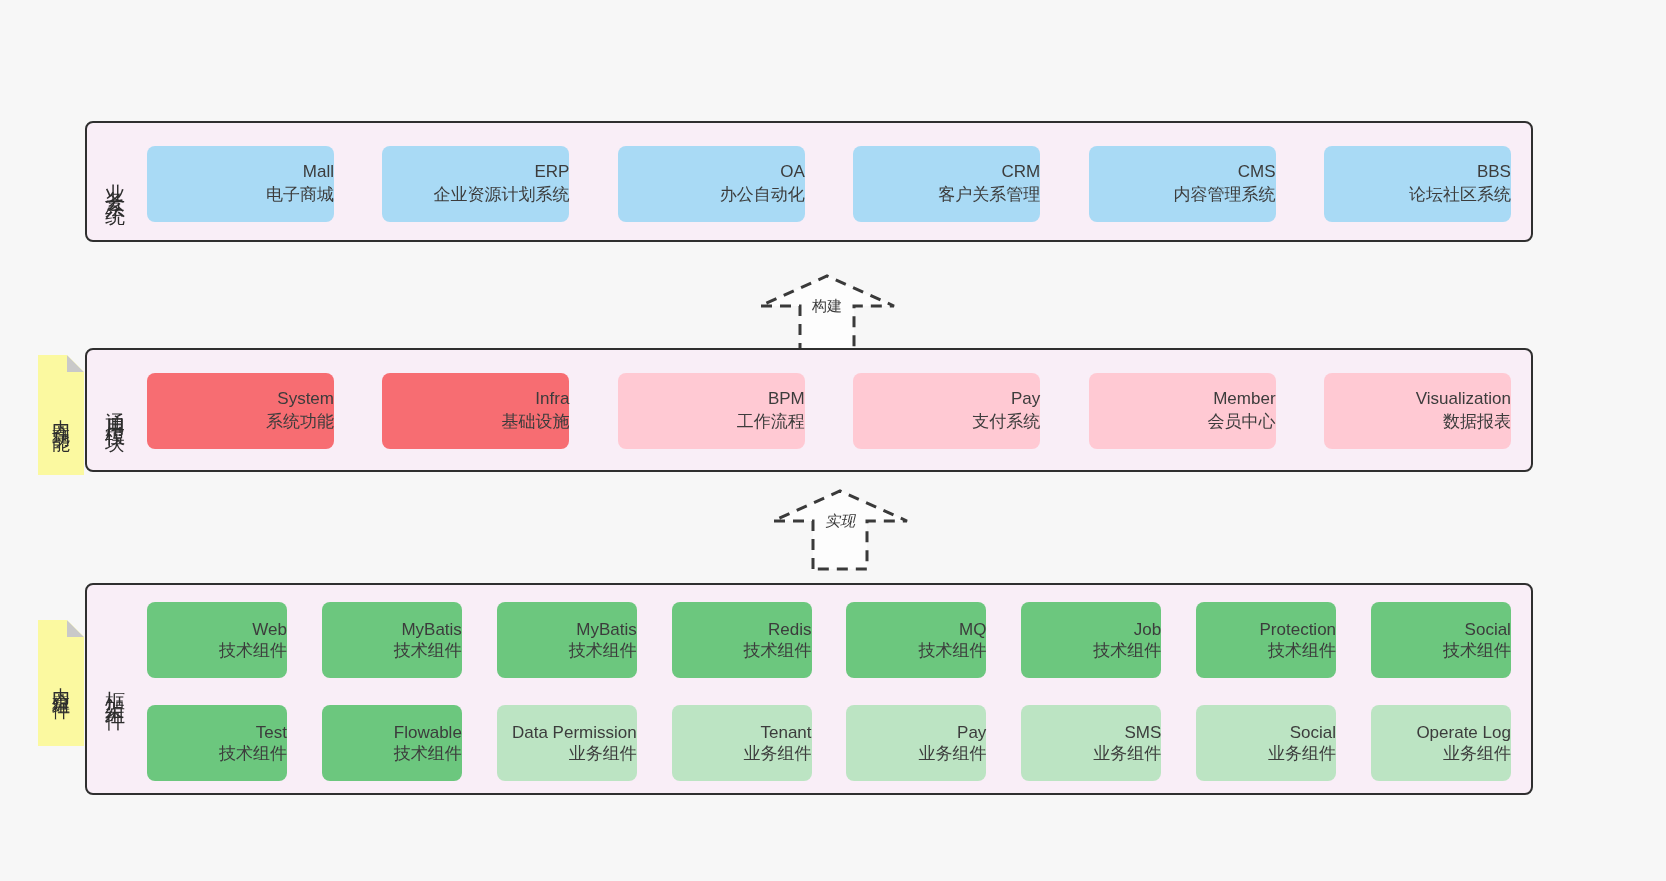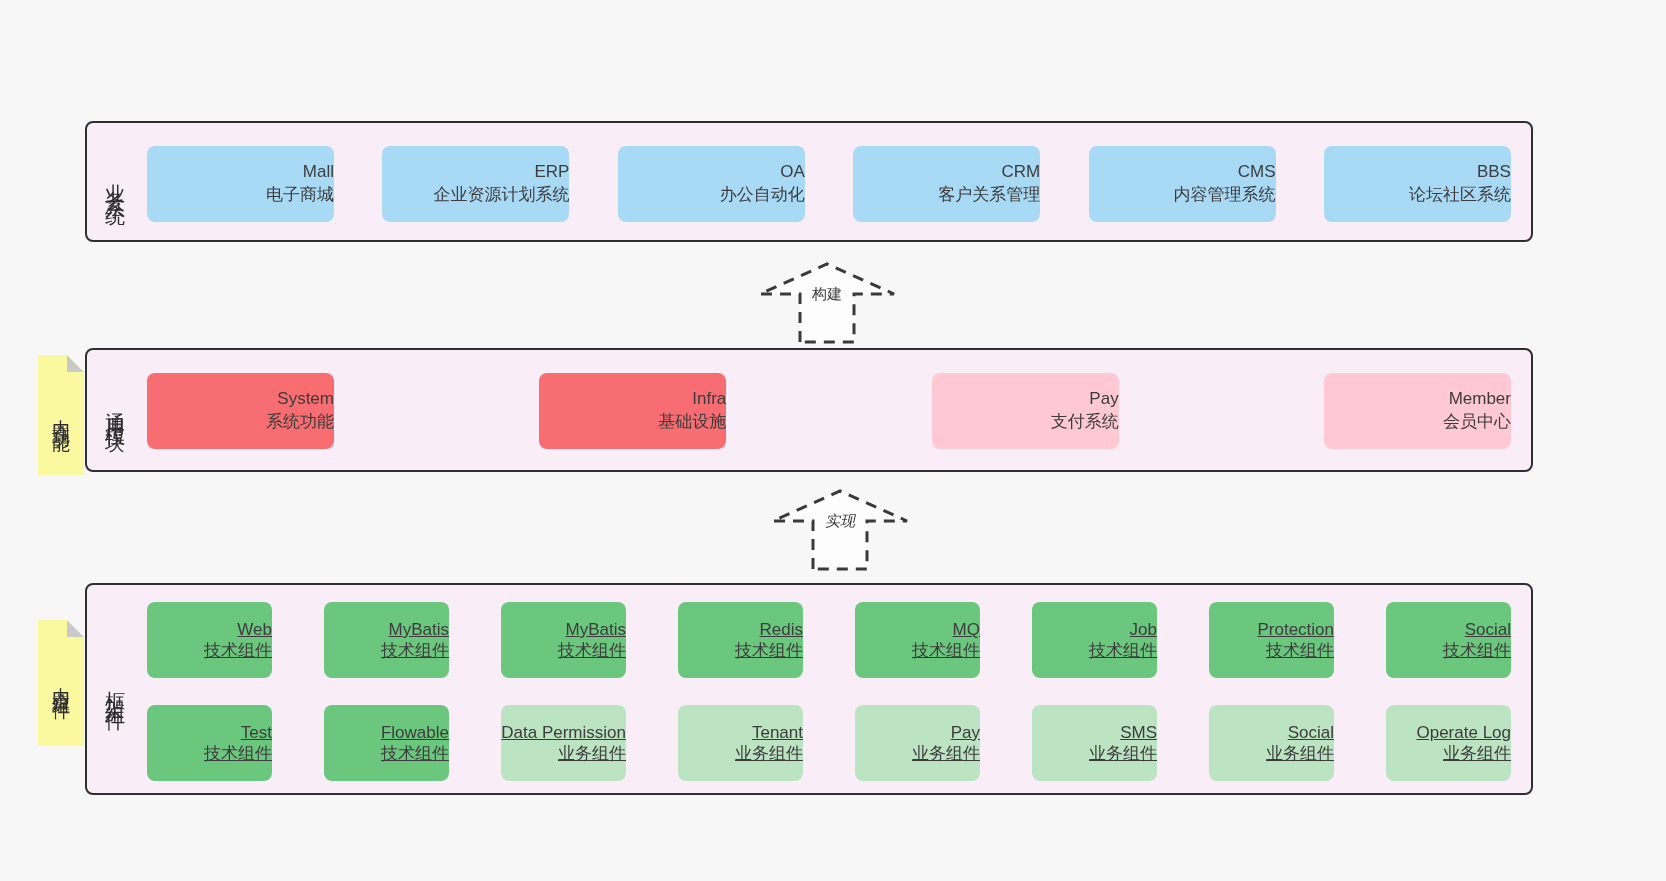--- a/index.html
+++ b/index.html
@@ -59,21 +59,21 @@
     flex-direction: column;
     align-items: flex-end;
     justify-content: center;
     text-align: center;
     color: #3c3c3c;
     font-size: 17px;
     line-height: 1.35;
     flex: 0 0 auto;
   }
   .sec-business .box, .sec-modules .box { width: 187px; }
-  .sec-components .box { width: 125px; line-height: 1.25; text-decoration: underline; }
+  .sec-components .box { width: 140px; line-height: 1.25; }
   .box.blue  { background: #a9daf5; }
   .box.red   { background: #f76d72; padding-left: 14px; }
   .box.pink  { background: #ffc9d3; }
   .box.green { background: #6cc77e; }
   .box.lightgreen { background: #bce4c3; }
 
   .sticky {
     position: absolute;
     left: 38px;
     width: 46px;
@@ -98,21 +98,21 @@
     height: 17px;
     background: #c9c9c9;
     clip-path: polygon(0 0, 100% 100%, 0 100%);
   }
 
   .arrow {
     position: absolute;
     width: 150px;
     height: 86px;
   }
-  .arrow-1 { left: 752px; top: 260px; }
+  .arrow-1 { left: 752px; top: 272px; }
   .arrow-2 { left: 765px; top: 487px; font-style: italic; }
   .arrow svg { display: block; width: 100%; height: 100%; }
   .arrow .arrow-label {
     position: absolute;
     top: 25px;
     left: 0;
     width: 100%;
     text-align: center;
     font-size: 15px;
     color: #3a3a3a;
@@ -168,26 +168,34 @@
     <div class="box-row">
         <div class="box red">
           <div>System</div>
           <div>系统功能</div>
         </div>
         <div class="box red">
           <div>Infra</div>
           <div>基础设施</div>
         </div>
         <div class="box pink">
+          <div>BPM</div>
+          <div>工作流程</div>
+        </div>
+        <div class="box pink">
           <div>Pay</div>
           <div>支付系统</div>
         </div>
         <div class="box pink">
           <div>Member</div>
           <div>会员中心</div>
+        </div>
+        <div class="box pink">
+          <div>Visualization</div>
+          <div>数据报表</div>
         </div>
       </div>
   </div>
   <div class="sticky sticky-1">
     <div class="fold"></div>
     <span>内置功能</span>
   </div>
 
   <div class="arrow arrow-2">
     <svg viewBox="0 0 150 86">

